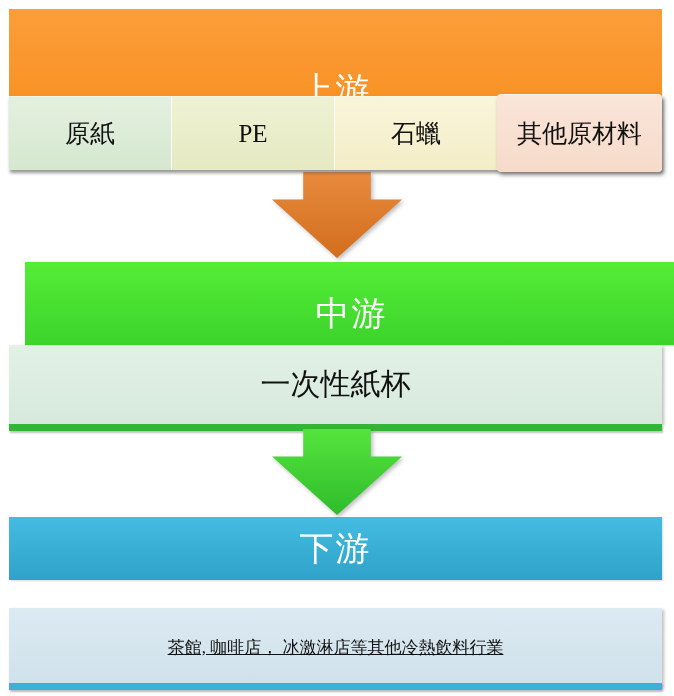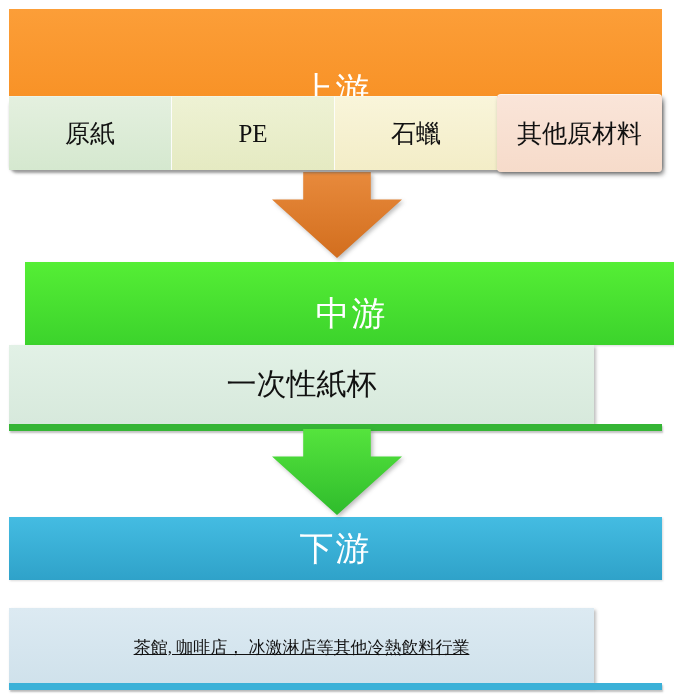--- a/index.html
+++ b/index.html
@@ -53,21 +53,20 @@
   
   .cells-row {
     position: absolute;
     left: 9px;
     top: 96px;
     width: 653px;
     height: 74px;
     display: flex;
     z-index: 2;
     box-shadow: 1px 3px 3px rgba(85, 85, 85, 0.6);
-    border-radius: 7px;
   }
   .cell {
     display: flex;
     align-items: center;
     justify-content: center;
     box-sizing: border-box;
     font-size: 25px;
     color: #111111;
     border-top: 1px solid rgba(255,255,255,0.55);
   }
@@ -94,21 +93,21 @@
     background: linear-gradient(180deg, #FAE5D9 0%, #F6DBCA 100%);
     border-radius: 4px;
     box-shadow: 2px 3px 4px rgba(80, 80, 80, 0.6);
     border-top: 1px solid rgba(255,255,255,0.7);
   }
 
   
   .wide-cell {
     position: absolute;
     left: 9px;
-    width: 585px;
+    width: 653px;
     height: 79px;
     display: flex;
     align-items: center;
     justify-content: center;
     color: #111111;
     box-shadow: 2px 2px 3px rgba(110,110,110,0.45);
   }
   .cell-cup {
     top: 345px;
     background: linear-gradient(180deg, #E2F1E6 0%, #D7E9DC 100%);

